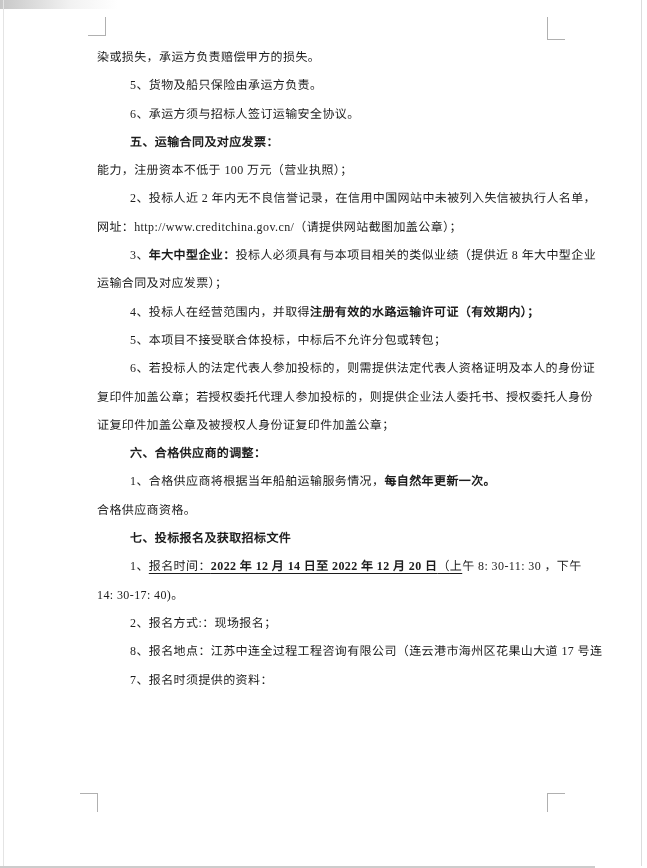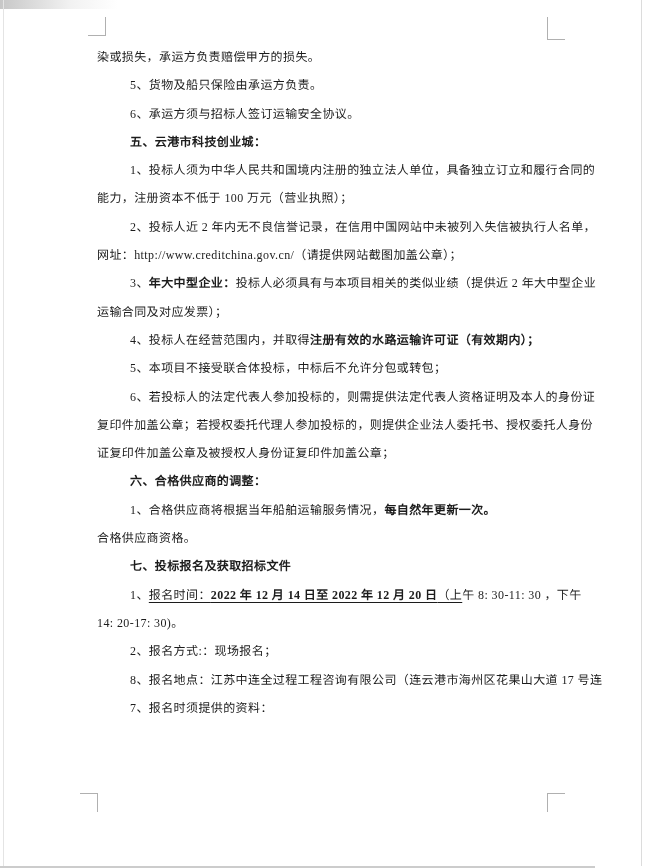--- a/index.html
+++ b/index.html
@@ -66,35 +66,34 @@
 
   <div class="crop tl"></div>
   <div class="crop tr"></div>
   <div class="crop bl"></div>
   <div class="crop br"></div>
 
   <div class="content">
       <div class="line"><span class="seg">染或损失，承运方负责赔偿甲方的损失。</span></div>
       <div class="line indent"><span class="seg">5、货物及船只保险由承运方负责。</span></div>
       <div class="line indent"><span class="seg">6、承运方须与招标人签订运输安全协议。</span></div>
-      <div class="line indent"><span class="seg b">五、云港市科技创业城：</span></div>
-      <div class="line indent"><span class="seg">1、投标人须为中华人民共和国境内注册的独立法人单位，具备独立订立和履行合同的</span></div>
+      <div class="line indent"><span class="seg b">五、运输合同及对应发票：</span></div>
       <div class="line"><span class="seg">能力，注册资本不低于 100 万元（营业执照）；</span></div>
       <div class="line indent"><span class="seg">2、投标人近 2 年内无不良信誉记录，在信用中国网站中未被列入失信被执行人名单，</span></div>
       <div class="line"><span class="seg">网址：http://www.creditchina.gov.cn/（请提供网站截图加盖公章）；</span></div>
-      <div class="line indent"><span class="seg">3、</span><span class="seg b">年大中型企业：</span><span class="seg">投标人必须具有与本项目相关的类似业绩（提供近 2 年大中型企业</span></div>
+      <div class="line indent"><span class="seg">3、</span><span class="seg b">年大中型企业：</span><span class="seg">投标人必须具有与本项目相关的类似业绩（提供近 8 年大中型企业</span></div>
       <div class="line"><span class="seg">运输合同及对应发票）；</span></div>
       <div class="line indent"><span class="seg">4、投标人在经营范围内，并取得</span><span class="seg b">注册有效的水路运输许可证（有效期内）；</span></div>
       <div class="line indent"><span class="seg">5、本项目不接受联合体投标，中标后不允许分包或转包；</span></div>
       <div class="line indent"><span class="seg">6、若投标人的法定代表人参加投标的，则需提供法定代表人资格证明及本人的身份证</span></div>
       <div class="line"><span class="seg">复印件加盖公章；若授权委托代理人参加投标的，则提供企业法人委托书、授权委托人身份</span></div>
       <div class="line"><span class="seg">证复印件加盖公章及被授权人身份证复印件加盖公章；</span></div>
       <div class="line indent"><span class="seg b">六、合格供应商的调整：</span></div>
       <div class="line indent"><span class="seg">1、合格供应商将根据当年船舶运输服务情况，</span><span class="seg b">每自然年更新一次。</span></div>
       <div class="line"><span class="seg">合格供应商资格。</span></div>
       <div class="line indent"><span class="seg b">七、投标报名及获取招标文件</span></div>
       <div class="line indent"><span class="seg">1、</span><span class="seg u">报名时间：</span><span class="seg b u">2022 年 12 月 14 日至 2022 年 12 月 20 日</span><span class="seg u">（上</span><span class="seg">午 8: 30-11: 30 ，下午</span></div>
-      <div class="line"><span class="seg">14: 20-17: 30)。</span></div>
+      <div class="line"><span class="seg">14: 30-17: 40)。</span></div>
       <div class="line indent"><span class="seg">2、报名方式:：现场报名；</span></div>
       <div class="line indent"><span class="seg">8、报名地点：江苏中连全过程工程咨询有限公司（连云港市海州区花果山大道 17 号连</span></div>
       <div class="line indent"><span class="seg">7、报名时须提供的资料：</span></div>
     </div>
 </div>
 
 </body></html>

